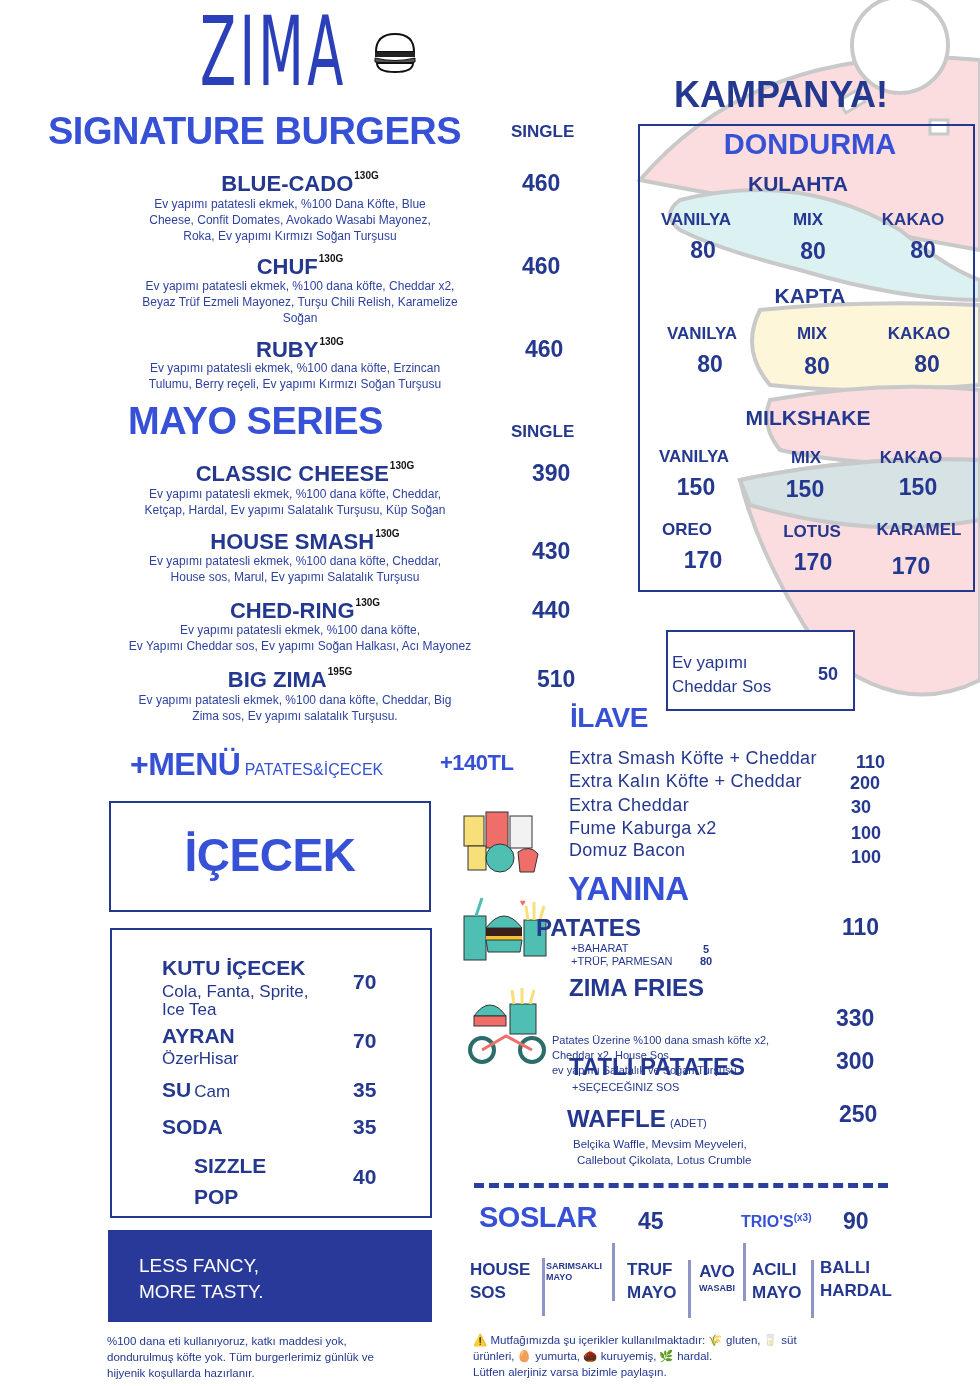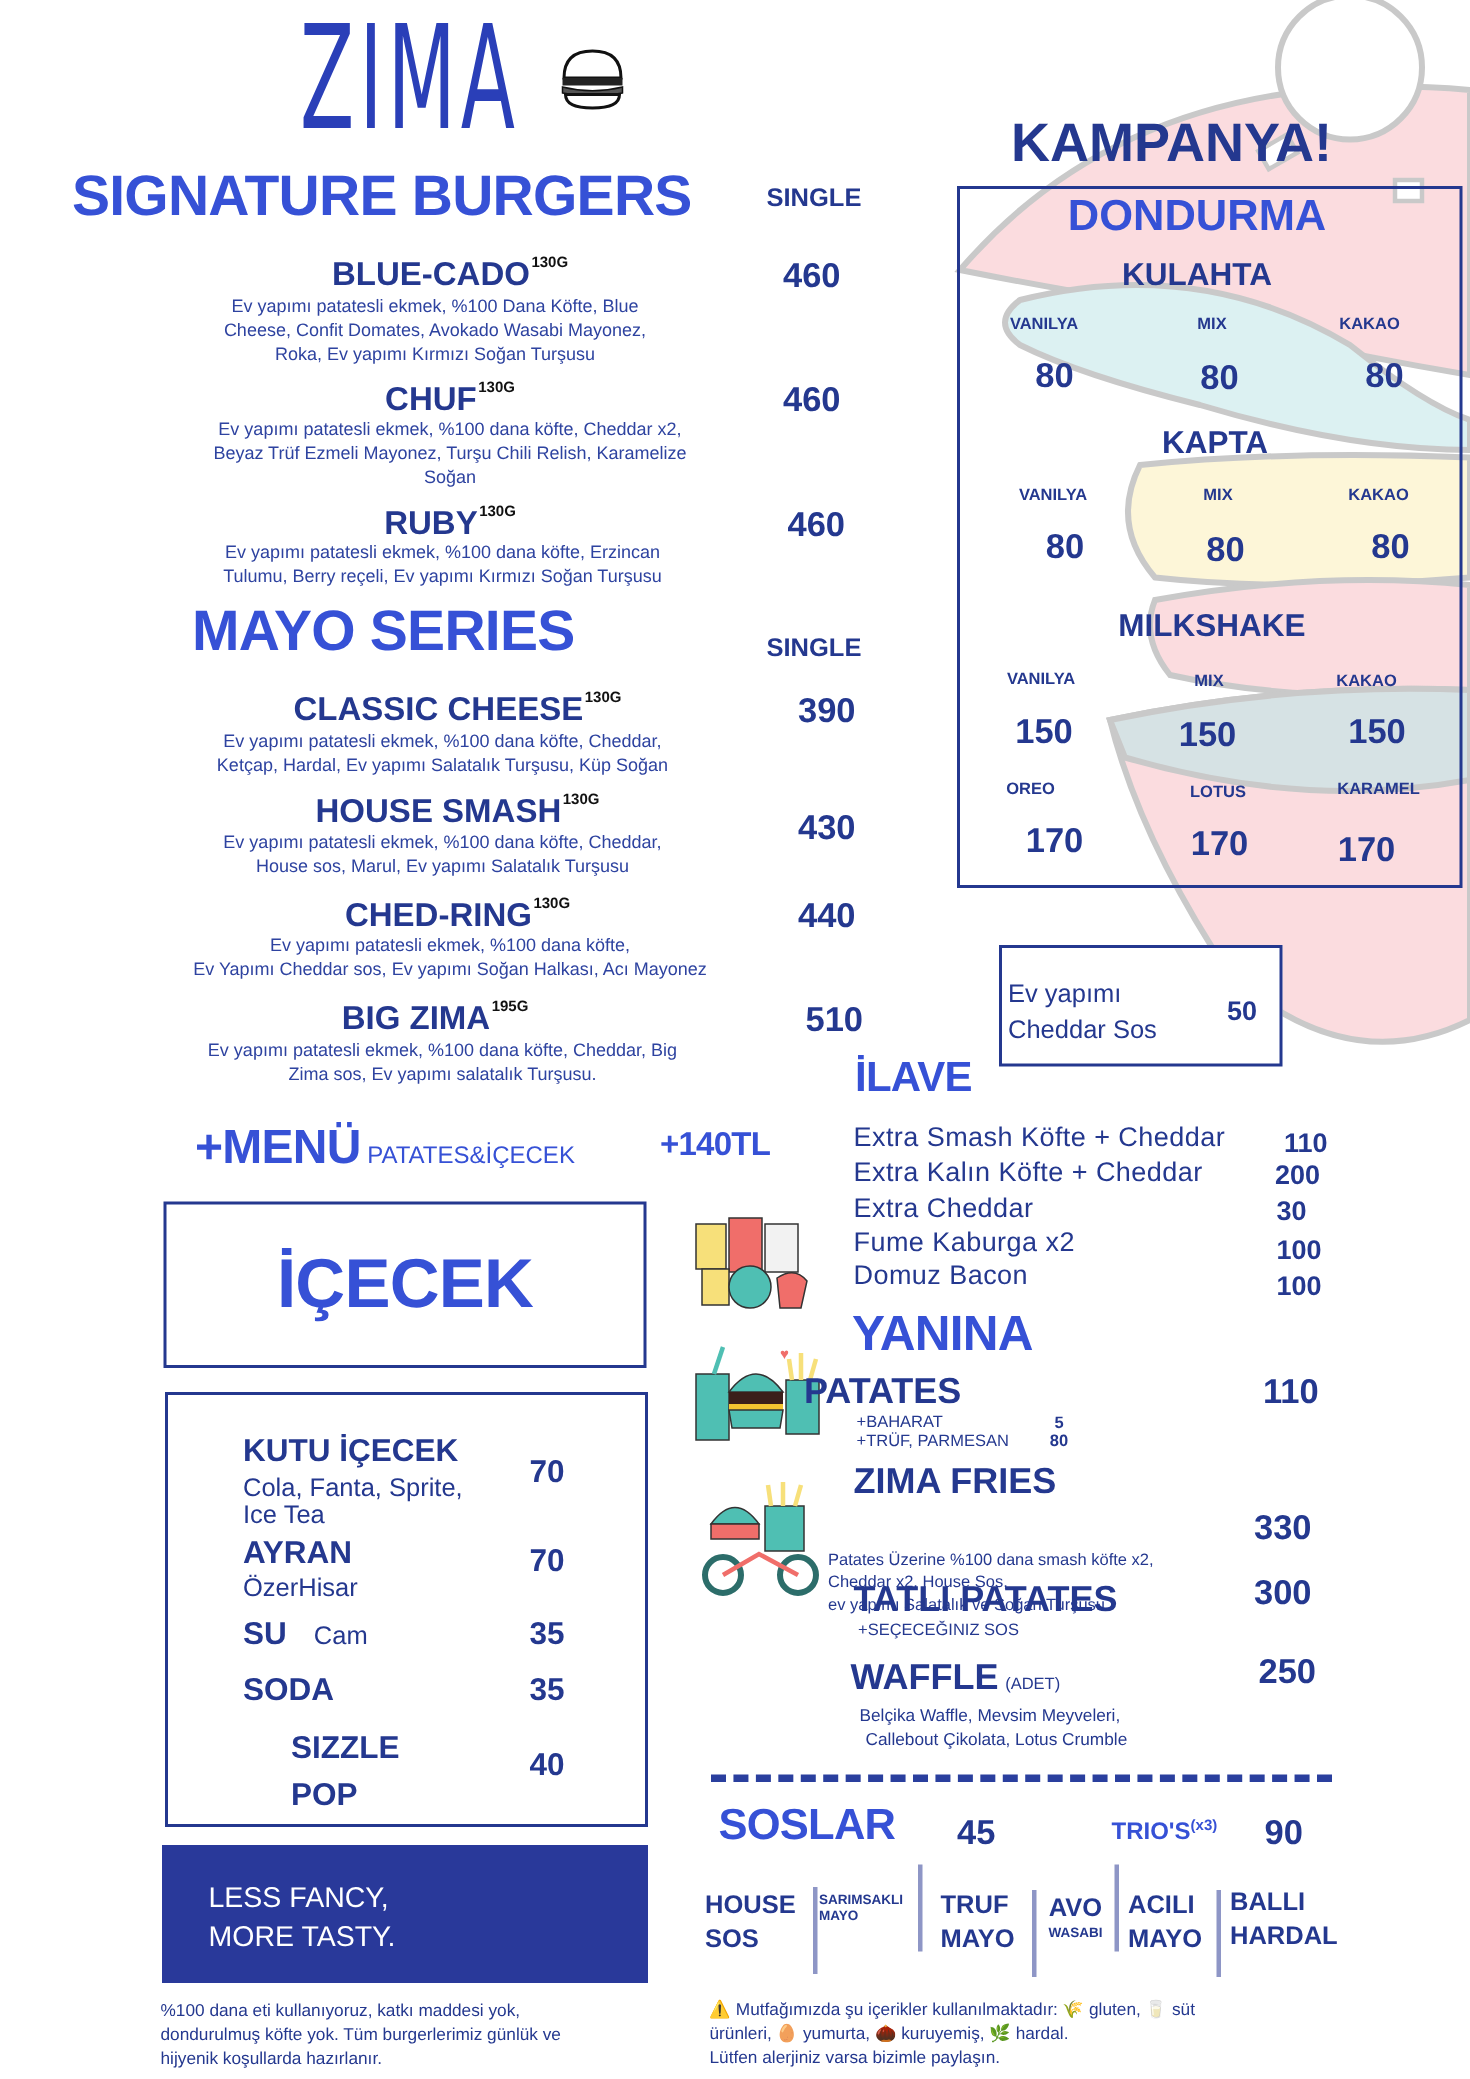--- a/index.html
+++ b/index.html
@@ -17,23 +17,23 @@
   .sec-title { font-weight: 700; color: #3651d6; letter-spacing: -0.5px; }
   .single { font-weight: 700; font-size: 17px; color: #24388f; }
 
   .burger-name { font-weight: 700; font-size: 22px; color: #24388f; text-align: center; white-space: nowrap; }
   .burger-name sup { font-size: 10px; color: #111; vertical-align: 12px; margin-left: 1px; }
   .burger-desc { font-size: 12px; line-height: 16px; color: #2e43a0; text-align: center; }
   .price { font-weight: 700; font-size: 23px; color: #24388f; }
 
   .box { border: 2.5px solid #24388f; }
 
-  .dd-title { font-weight: 700; color: #3651d6; font-size: 29px; }
+  .dd-title { font-weight: 700; color: #3651d6; font-size: 29px; margin-left: 12px; }
   .dd-sub { font-weight: 700; color: #24388f; font-size: 21px; }
-  .dd-flavor { font-weight: 700; color: #24388f; font-size: 11px; text-align: center; }
+  .dd-flavor { font-weight: 700; color: #24388f; font-size: 17px; text-align: center; }
   .dd-price { font-weight: 700; color: #24388f; font-size: 23px; text-align: center; }
 
   .ilave-row { font-size: 18px; color: #24388f; letter-spacing: 0.3px; }
   .ilave-price { font-weight: 700; font-size: 18px; color: #24388f; }
 
   .side-name { font-weight: 700; font-size: 24px; color: #24388f; }
   .side-note { font-size: 11px; color: #24388f; }
 
   .drink-name { font-weight: 700; font-size: 21px; color: #24388f; }
   .drink-sub { font-size: 17px; color: #24388f; }
@@ -316,21 +316,21 @@
 <div class="abs drink-sub" style="left:162px;top:983px;line-height:18px;">
     <div>Cola, Fanta, Sprite,</div>
     <div>Ice Tea</div>
   </div>
 <div class="abs drink-price" style="left:353px;top:970px;">70</div>
 
 <div class="abs drink-name" style="left:162px;top:1024px;">AYRAN</div>
 <div class="abs drink-sub" style="left:162px;top:1049px;">ÖzerHisar</div>
 <div class="abs drink-price" style="left:353px;top:1029px;">70</div>
 
-<div class="abs" style="left:162px;top:1078px;white-space:nowrap;"><span class="drink-name">SU</span><span class="drink-sub" style="margin-left:18px">Cam</span></div>
+<div class="abs" style="left:162px;top:1078px;white-space:nowrap;"><span class="drink-name">SU</span><span class="drink-sub" style="margin-left:3px">Cam</span></div>
 <div class="abs drink-price" style="left:353px;top:1078px;">35</div>
 
 <div class="abs drink-name" style="left:162px;top:1115px;">SODA</div>
 <div class="abs drink-price" style="left:353px;top:1115px;">35</div>
 
 <div class="abs drink-name" style="left:162px;top:1150px;line-height:31px;margin-left:32px;">
     <div>SIZZLE</div>
     <div>POP</div>
   </div>
 <div class="abs drink-price" style="left:353px;top:1165px;">40</div>

